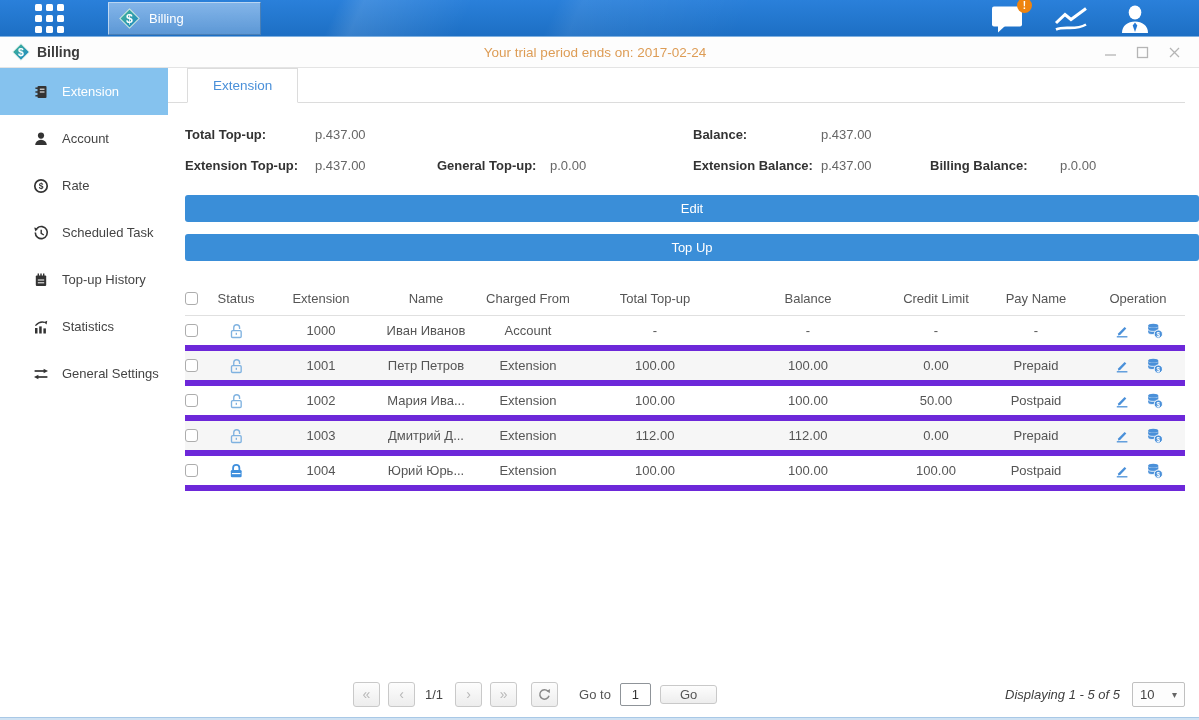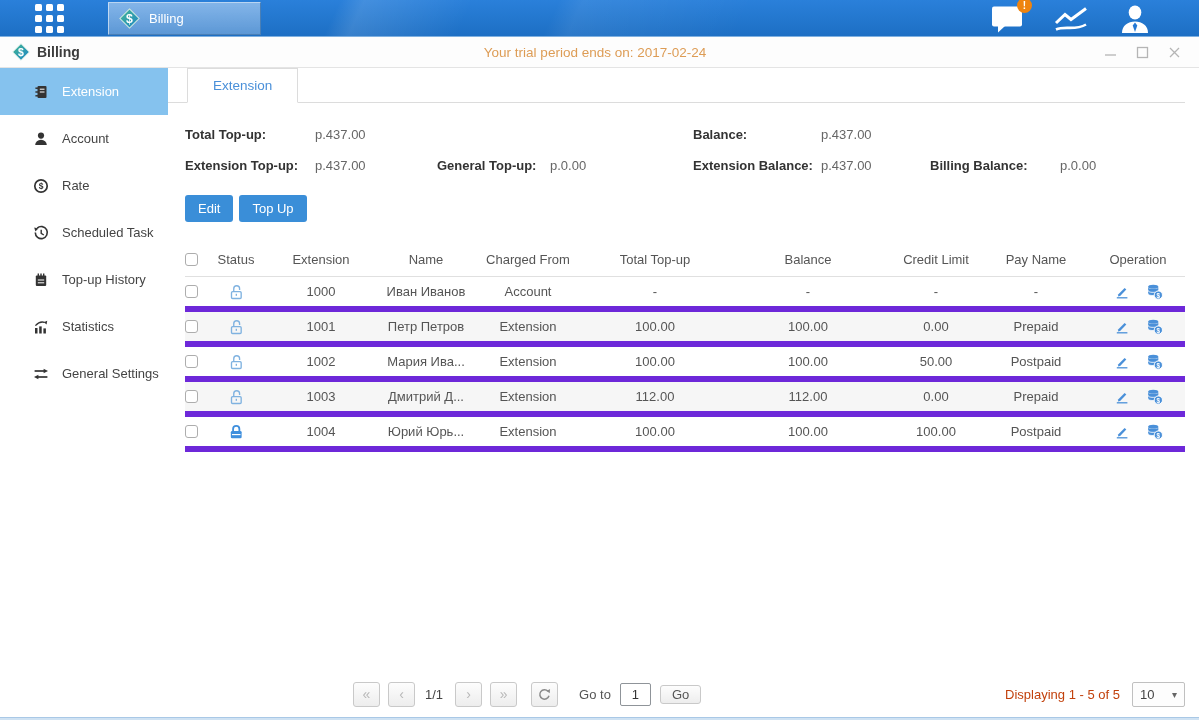--- a/index.html
+++ b/index.html
@@ -67,21 +67,21 @@
 
   .summary { display:flex; padding:16px 0 0 17px; }
   .sum-col { line-height:31px; }
   .sum-col.left { width:508px; }
   .sum-row { height:31px; white-space:nowrap; }
   .slabel { display:inline-block; font-weight:bold; color:#333; }
   .svalue { display:inline-block; color:#666; }
   .w-l1 { width:130px; } .w-v1 { width:122px; } .w-l2 { width:113px; }
   .w-r1 { width:128px; } .w-rv { width:109px; } .w-r2 { width:130px; }
 
-  .btn-row { padding:14px 0 0 17px; display:flex; gap:6px; }
+  .btn-row { padding:14px 0 0 17px; display:flex; gap:12px;flex-direction:column; }
   .btn {
     background:#3a8ed8; color:#fff; border:none; border-radius:3px;
     height:27px; padding:0 13px; font-size:13px; font-family:inherit; cursor:pointer;
   }
 
   
   .table { margin:20px 14px 0 17px; }
   .thead, .trow { display:flex; align-items:center; height:35px; }
   .thead { color:#555; border-bottom:1px solid #e0e0e0; }
   .trow { border-bottom:6px solid #6d28d9; color:#555; }
@@ -109,26 +109,26 @@
   }
   .pg-ind { color:#444; margin:0 6px 0 2px; }
   .pg-ind + .pgbtn { margin-left:6px; }
   .refresh { margin-left:6px; }
   .goto-label { margin-left:13px; color:#555; }
   .goto-input {
     width:31px; height:23px; border:1px solid #8f9499; border-radius:2px; margin:0 9px;
     text-align:center; font-size:13px; font-family:inherit; color:#333;
   }
   .gobtn {
-    height:19px; padding:0 11px; border:1px solid #c9c9c9; border-radius:3px;
+    height:19px; padding:0 19px; border:1px solid #c9c9c9; border-radius:3px;
     background:linear-gradient(#fdfdfd,#ededed); color:#555; font-size:13px; cursor:pointer;
     display:flex; align-items:center;
   }
   .pg-right { margin-left:auto; display:flex; align-items:center; gap:12px; }
-  .displaying { color:#c2410c; }
+  .displaying { color:#404040;font-style:italic; }
   .pagesize {
     width:53px; height:25px; border:1px solid #c0c0c0; border-radius:2px; background:#fdfdfd;
     display:flex; align-items:center; justify-content:space-between; padding:0 7px; cursor:pointer;
   }
   .pagesize .val { color:#444; }
   .pagesize .arrow { color:#666; font-size:10px; }
 
   .bottom-edge { position:absolute; left:0; right:0; bottom:0; height:3px; background:#cfe2f3; border-top:1px solid #a9c8e6; }
 </style>
 </head>

